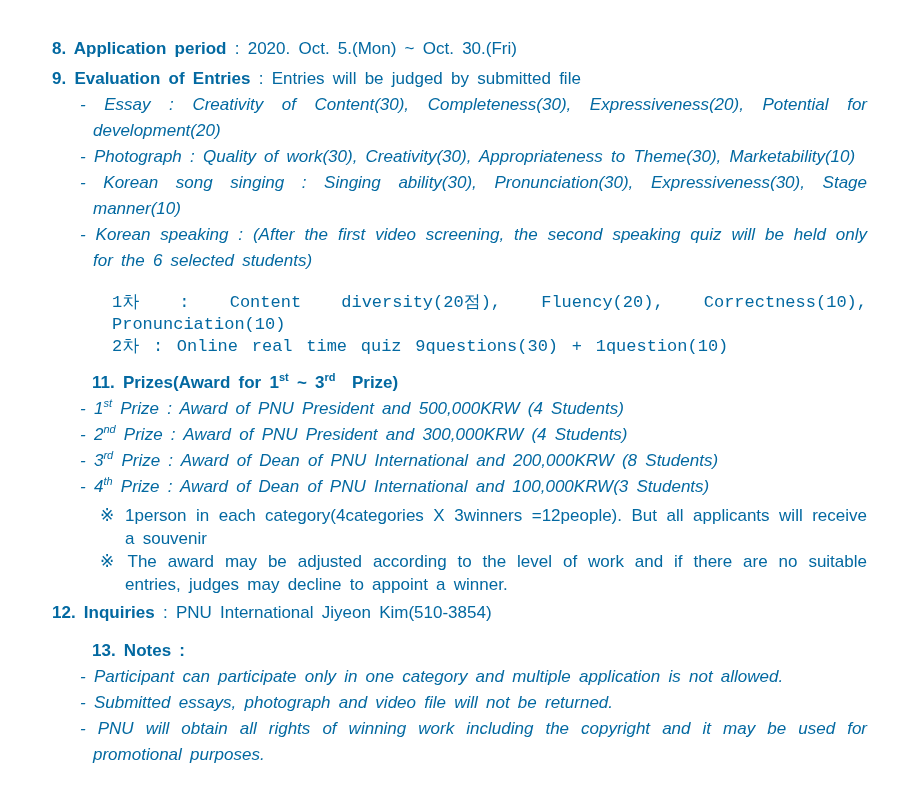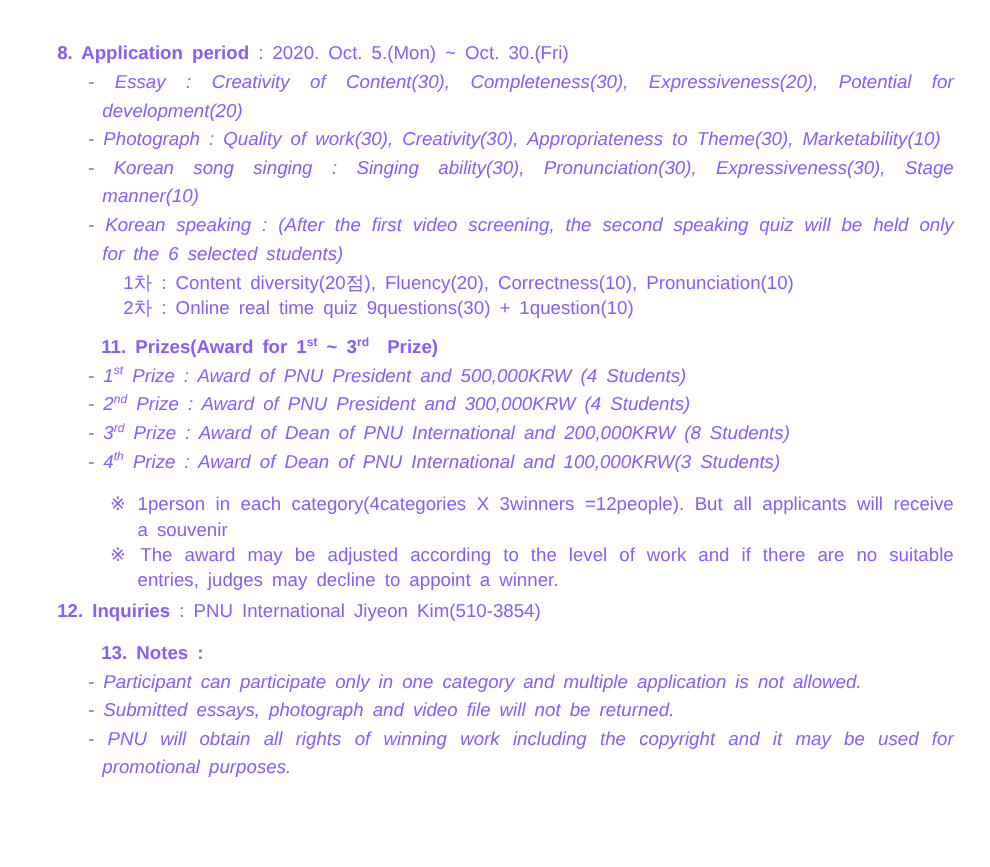--- a/index.html
+++ b/index.html
@@ -2,45 +2,46 @@
 <html><head>
 <meta charset="utf-8">
 <style>
   html, body { margin: 0; padding: 0; background: #ffffff; }
   .page {
     width: 900px;
     height: 788px;
     box-sizing: border-box;
     padding: 32px 33px 0 52px;
     background: #ffffff;
-    color: #8b5cf6;
+    color: #0369a1;
     font-family: "Liberation Sans", "DejaVu Sans", sans-serif;
     font-size: 17px;
     line-height: 26px;
     word-spacing: 3.5px;
     overflow: hidden;
   }
   p { margin: 0; text-align: justify; }
   .b { font-weight: bold; }
   sup { font-size: 11px; vertical-align: super; line-height: 0; }
   .numitem { margin-top: 4px; }
   .bigGap { margin-top: 12px; margin-left: 40px; }
   .dash { padding-left: 41px; text-indent: -13px; font-style: italic; }
   .round { padding-left: 60px; line-height: 22px; }
-  .rounds { margin-top: 3px; }
+  .rounds { margin-top: 18px; font-family: Liberation Mono, monospace; }
   .note { padding-left: 73px; text-indent: -25px; line-height: 23px; }
-  .notesBlock { margin-top: 14px; }
+  .notesBlock { margin-top: 4px; }
 </style>
 </head>
 <body>
 
 <div class="page">
 
   <p class="numitem"><span class="b">8. Application period</span><span> : </span><span>2020. Oct. 5.(Mon) ~ Oct. 30.(Fri)</span></p>
 
+  <p class="numitem"><span class="b">9. Evaluation of Entries</span><span> : </span><span>Entries will be judged by submitted file</span></p>
 
   <p class="dash"><span>-</span> <span>Essay</span><span> : </span><span>Creativity of Content(30), Completeness(30), Expressiveness(20), Potential for development(20)</span></p>
 
   <p class="dash"><span>-</span> <span>Photograph</span><span> : </span><span>Quality of work(30), Creativity(30), Appropriateness to Theme(30), Marketability(10)</span></p>
 
   <p class="dash"><span>-</span> <span>Korean song singing</span><span> : </span><span>Singing ability(30), Pronunciation(30), Expressiveness(30), Stage manner(10)</span></p>
 
   <p class="dash"><span>-</span> <span>Korean speaking</span><span> : </span><span>(After the first video screening, the second speaking quiz will be held only for the 6 selected students)</span></p>
 
   <div class="rounds">

